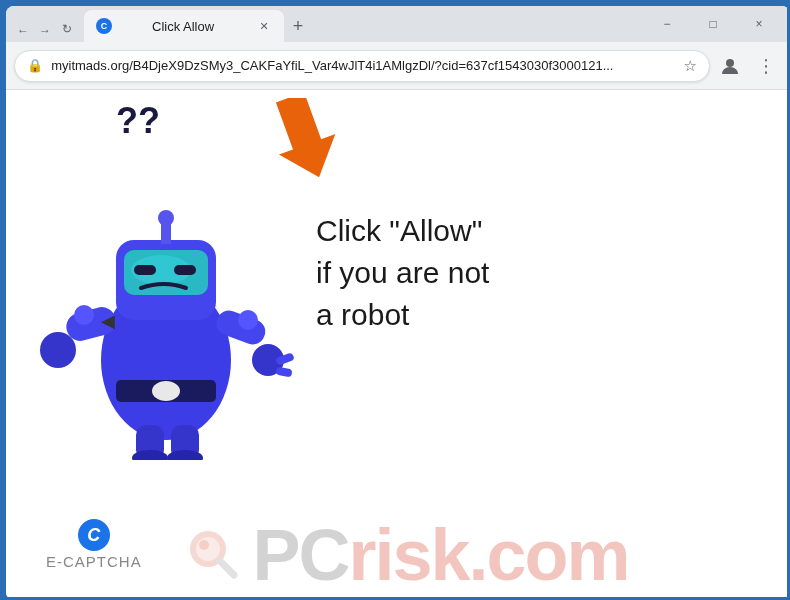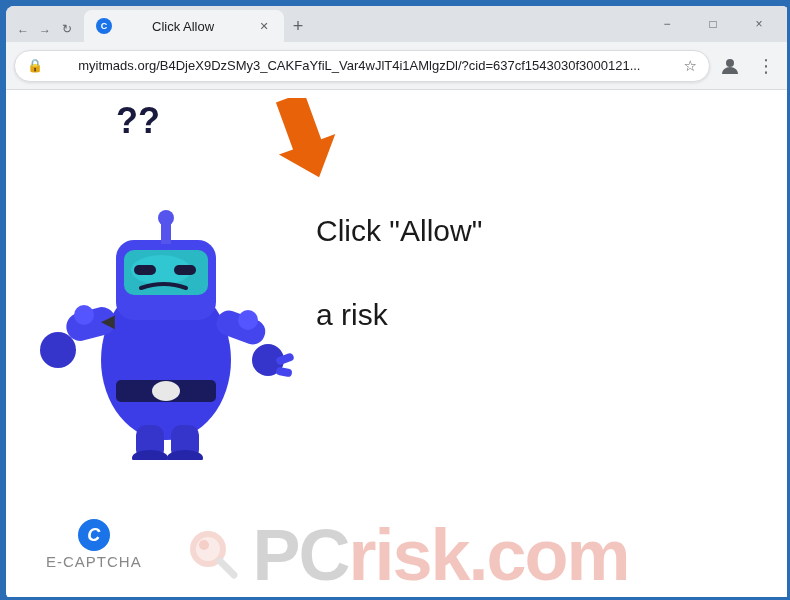--- a/index.html
+++ b/index.html
@@ -159,21 +159,20 @@
       font-size: 13px;
     }
 
     .addr-text {
       font-size: 13px;
       color: #202124;
       flex: 1;
       overflow: hidden;
       text-overflow: ellipsis;
       white-space: nowrap;
-      margin-left: 27px;
     }
 
     .addr-star {
       color: #5f6368;
       font-size: 15px;
     }
 
     .addr-right-icons {
       display: flex;
       gap: 4px;
@@ -415,22 +414,22 @@
 
         <ellipse cx="114" cy="318" rx="18" ry="8" fill="#2525aa"></ellipse>
         <ellipse cx="149" cy="318" rx="18" ry="8" fill="#2525aa"></ellipse>
       </svg>
     </div>
 
     <div class="cursor-indicator">◀</div>
 
     <div class="message-text">
       <span>Click "Allow"</span><br>
-      <br>
-      <span>a risk</span>
+      <span>if you are not</span><br>
+      <span>a robot</span>
     </div>
 
     <div class="ecaptcha-logo">
       <div class="ecaptcha-c">C</div>
       <span class="ecaptcha-label">E-CAPTCHA</span>
     </div>
 
     <div class="pcrisk-watermark">
 
       <svg class="pcrisk-icon" viewBox="0 0 60 60">

